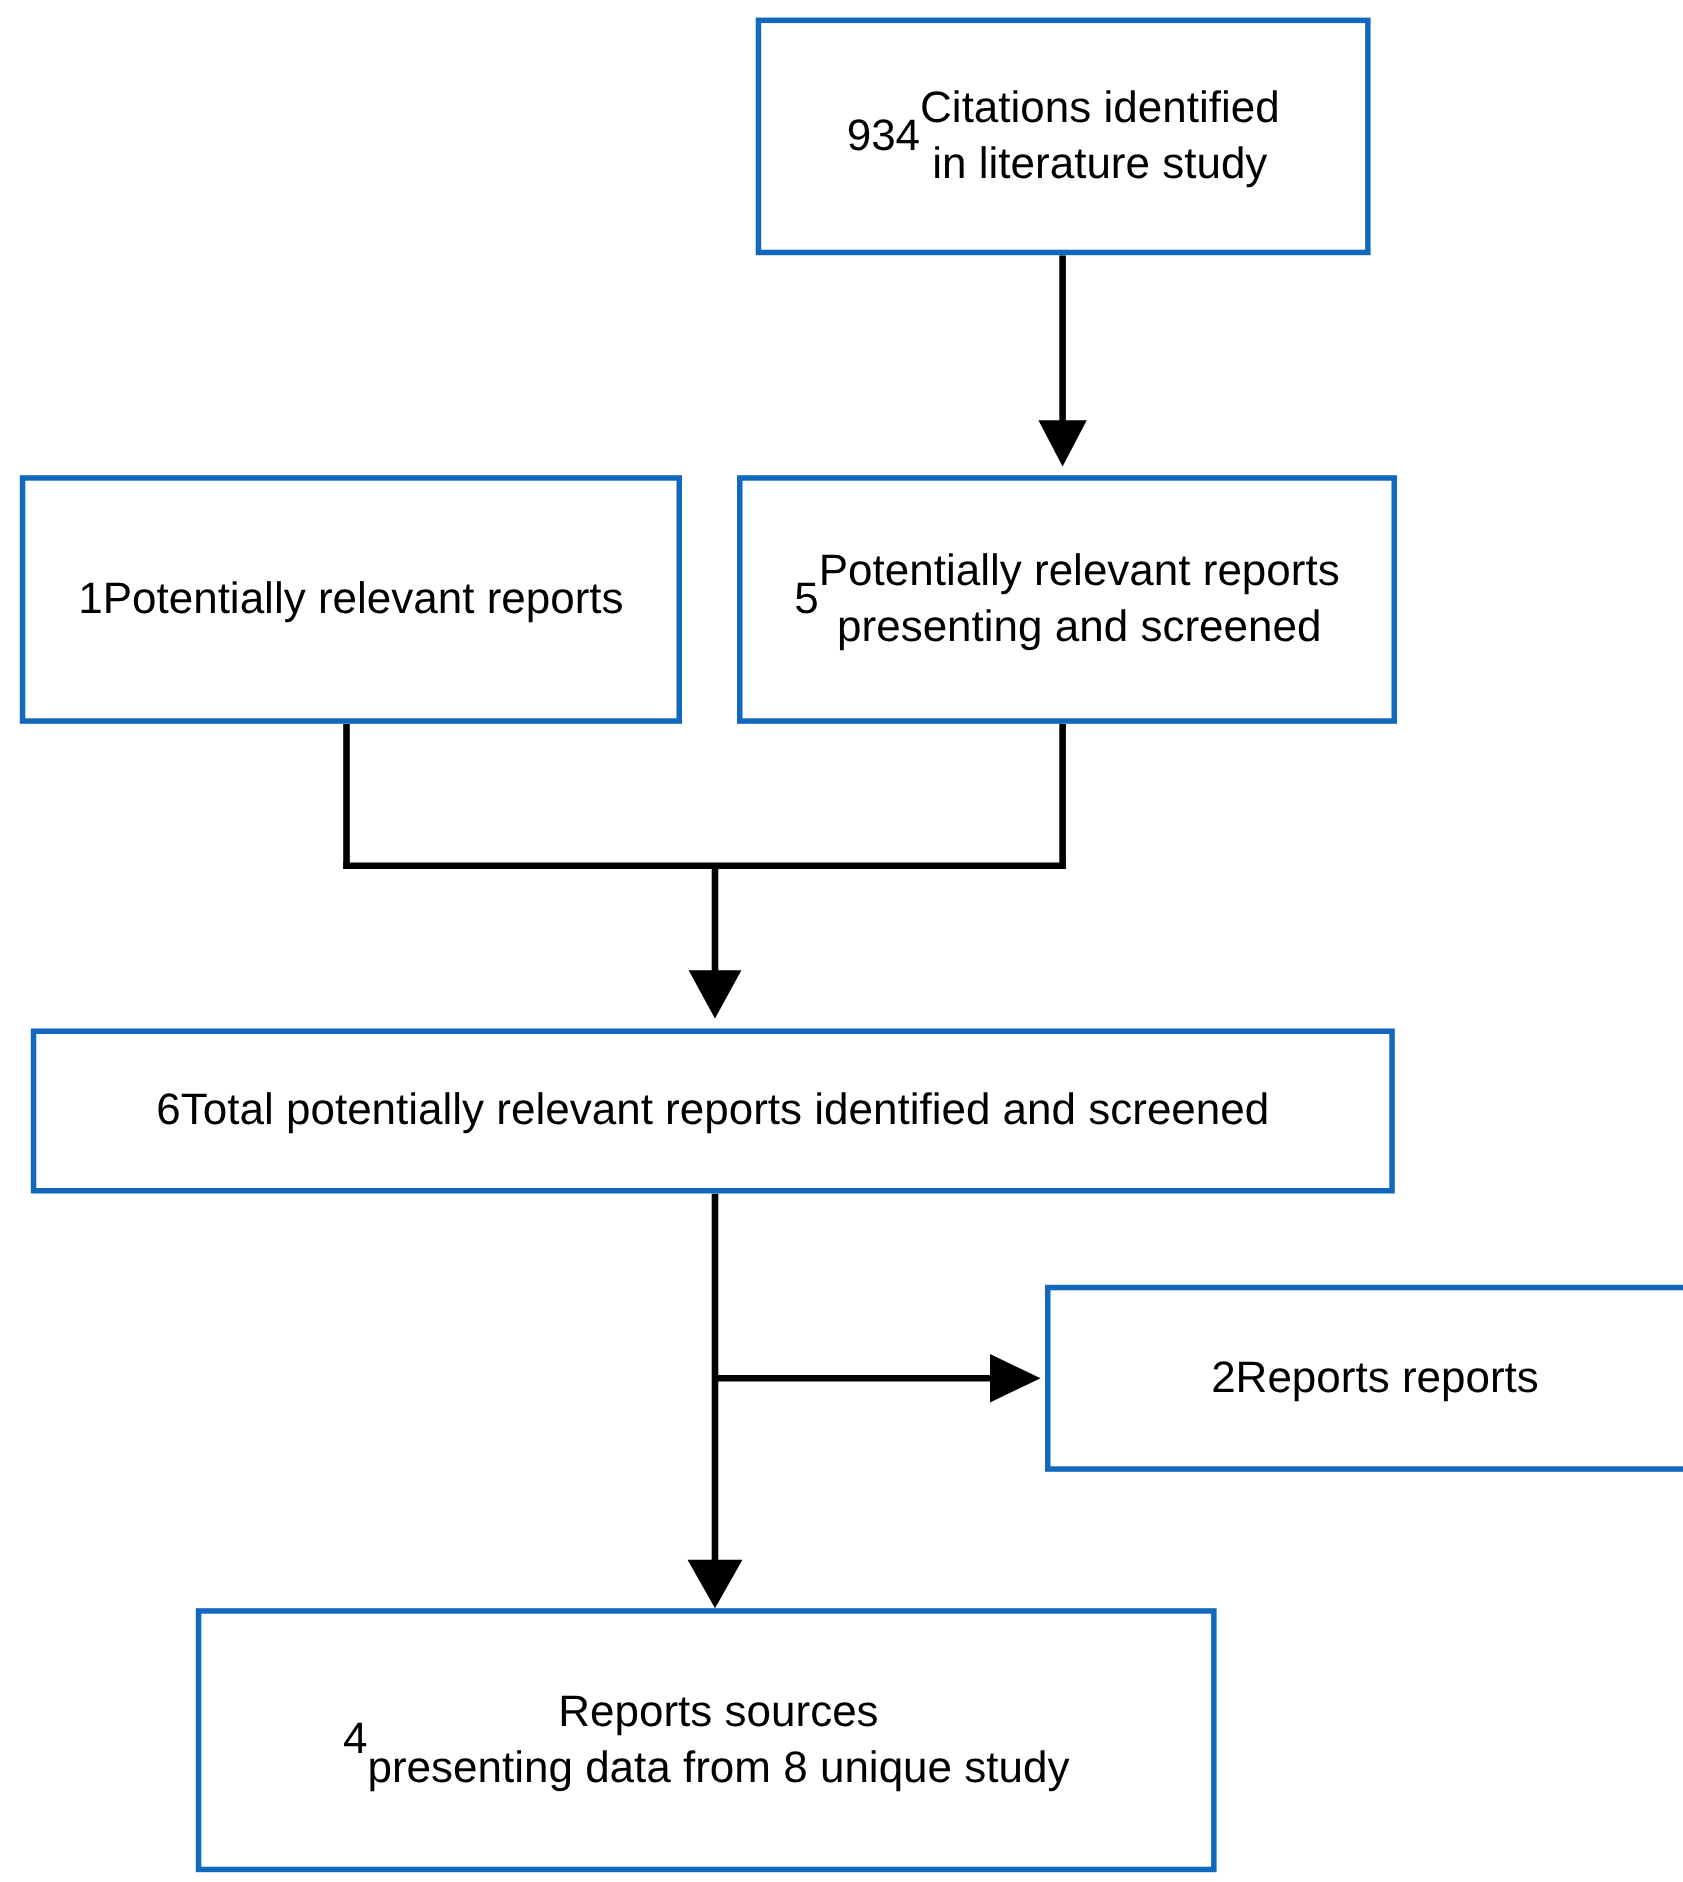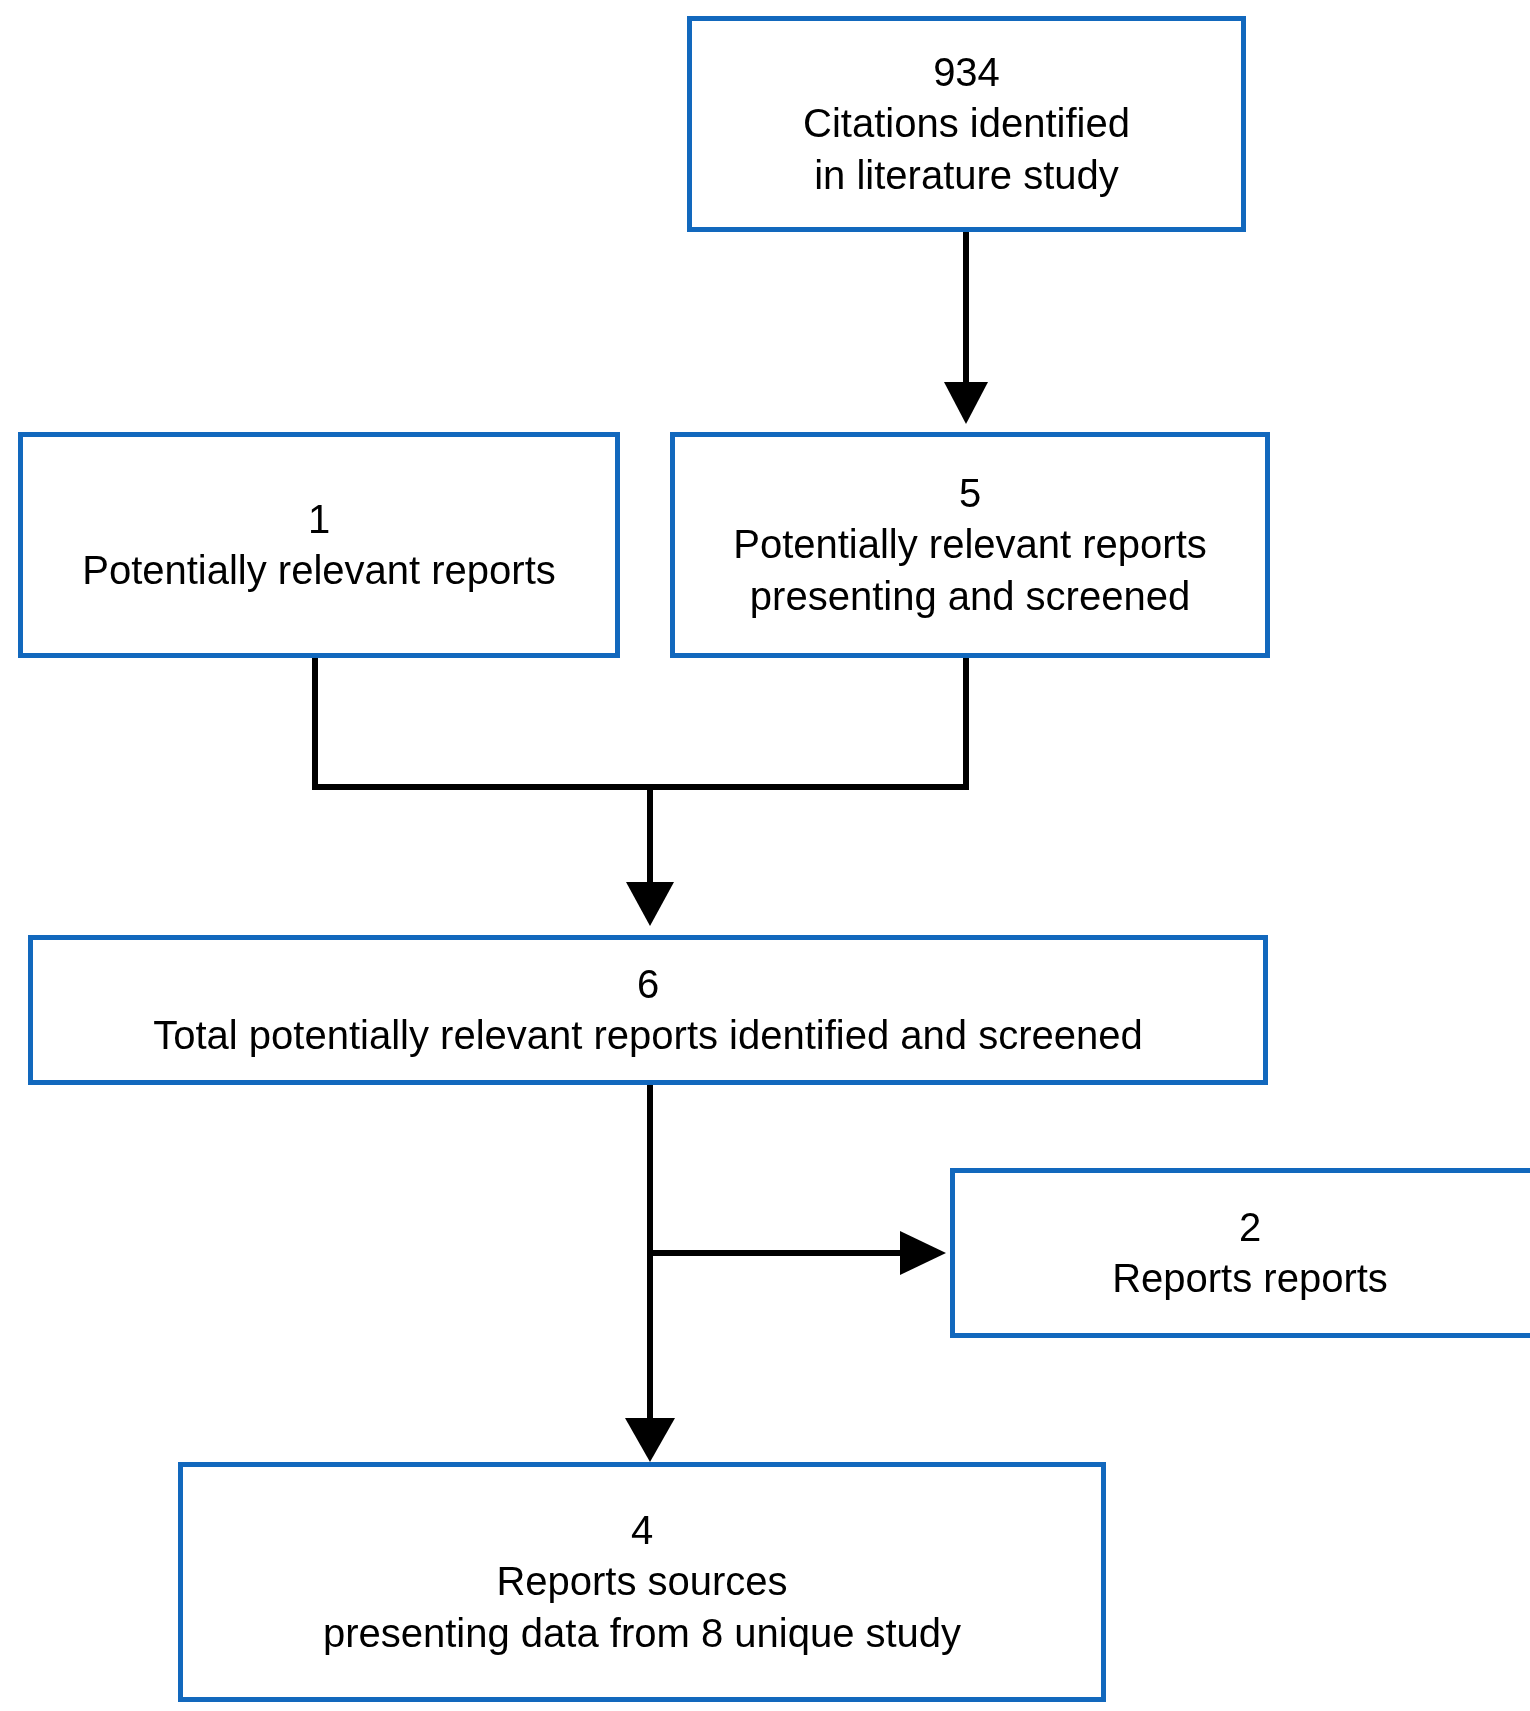--- a/index.html
+++ b/index.html
@@ -16,21 +16,21 @@
     height: 1711px;
     background: #ffffff;
     overflow: hidden;
   }
   .flow-box {
     position: absolute;
     box-sizing: border-box;
     border: 5px solid #1268bd;
     background: #ffffff;
     display: flex;
-    flex-direction: column;
+    flex-direction: row;
     align-items: center;
     justify-content: center;
     text-align: center;
     color: #000000;
     font-size: 40px;
     line-height: 1.28;
     font-family: "Liberation Sans", sans-serif;
     padding: 6px 10px;
   }
   .flow-box .count {

